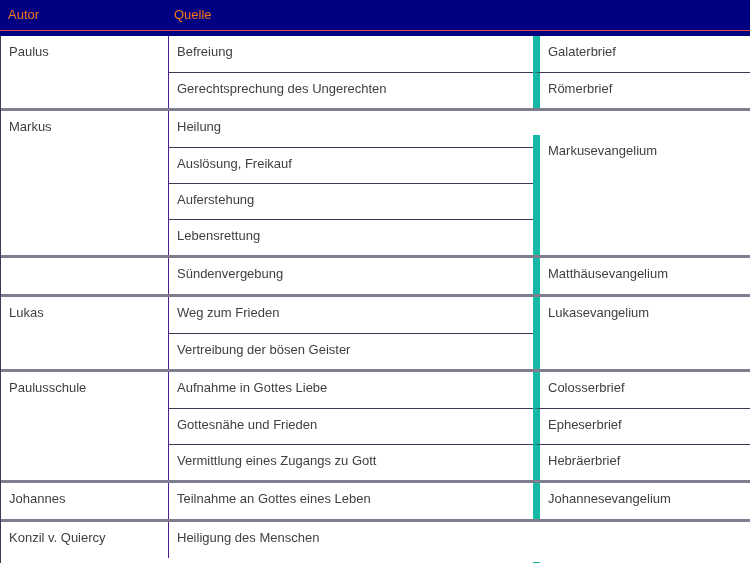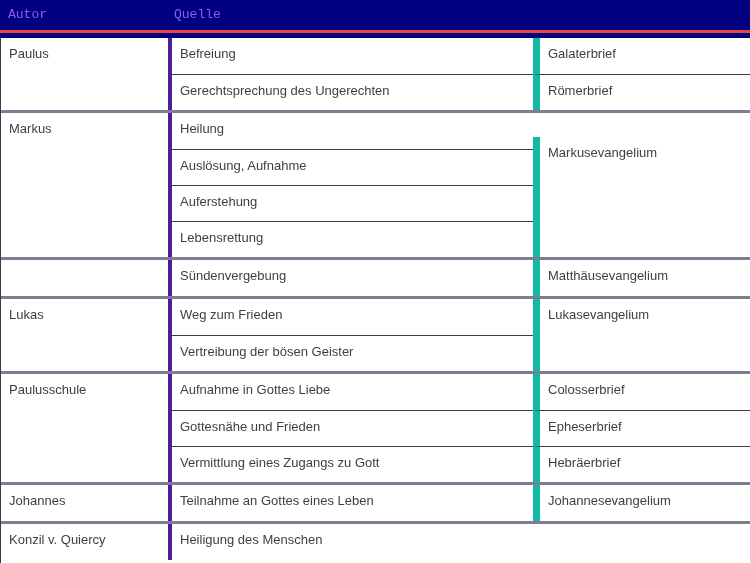--- a/index.html
+++ b/index.html
@@ -4,43 +4,42 @@
 <style>
   html,body{margin:0;padding:0;}
   body{
     width:750px;height:563px;overflow:hidden;background:#ffffff;
     font-family:"Liberation Sans","DejaVu Sans",sans-serif;
     font-size:13px;color:#3f3f3f;
   }
   .tbl{width:750px;}
   
   .hdr{
-    display:flex;height:30px;background:#000080;color:#8b5cf6;
-    border-bottom:3px solid #ef4444;
-    font-family:Liberation Mono, monospace;
+    display:flex;height:30px;background:#000080;color:#f97316;
+    border-bottom:1px solid #ef4444;
   }
   .hdr-bar{height:5px;background:#000080;}
   .hcell{padding:7px 0 0 8px;box-sizing:border-box;white-space:nowrap;overflow:hidden;}
   .hc1{width:168px;}
   .hc2{width:365px;padding-left:6px;}
   .hc3{flex:1;padding-left:6px;}
   
   .body-wrap{border-left:1px solid #3a3a52;}
   .grp{
     display:grid;
     grid-template-columns:167px 365px 1fr;
     border-bottom:3px solid #7e7e90;
   }
   .grp:last-child{border-bottom:none;}
   .cell{
     box-sizing:border-box;height:36px;padding:8px 4px 0 8px;
     white-space:nowrap;overflow:hidden;
   }
   .author{grid-column:1;}
-  .model{grid-column:2;border-left:4px solid #4c1d95;}
+  .model{grid-column:2;border-left:1px solid #4c1d95;}
   .source{grid-column:3;border-left:7px solid #14b8a6;}
   .sep-top{border-top:1px solid #3a3a52;}
   .merged{height:auto;}
 </style>
 </head>
 <body>
 
 <div class="tbl">
   <div class="hdr">
     <div class="hcell hc1">Autor</div>
@@ -51,21 +50,21 @@
       <div class="grp">
         <div class="cell author" style="grid-row: 1 / span 2;">Paulus</div>
         <div class="cell model" style="grid-row: 1;">Befreiung</div>
         <div class="cell source" style="grid-row: 1;">Galaterbrief</div>
         <div class="cell model sep-top" style="grid-row: 2;">Gerechtsprechung des Ungerechten</div>
         <div class="cell source sep-top" style="grid-row: 2;">Römerbrief</div>
       </div>
       <div class="grp">
         <div class="cell author" style="grid-row: 1 / span 4;">Markus</div>
         <div class="cell model" style="grid-row: 1;">Heilung</div>
-        <div class="cell model sep-top" style="grid-row: 2;">Auslösung, Aufnahme</div>
+        <div class="cell model sep-top" style="grid-row: 2;">Auslösung, Freikauf</div>
         <div class="cell model sep-top" style="grid-row: 3;">Auferstehung</div>
         <div class="cell model sep-top" style="grid-row: 4;">Lebensrettung</div>
         <div class="cell source merged" style="grid-row: 1 / span 4; margin-top: 24px;">Markusevangelium</div>
       </div>
       <div class="grp">
         <div class="cell model" style="grid-row: 1;">Sündenvergebung</div>
         <div class="cell source merged" style="grid-row: 1 / span 1;">Matthäusevangelium</div>
       </div>
       <div class="grp">
         <div class="cell author" style="grid-row: 1 / span 2;">Lukas</div>

